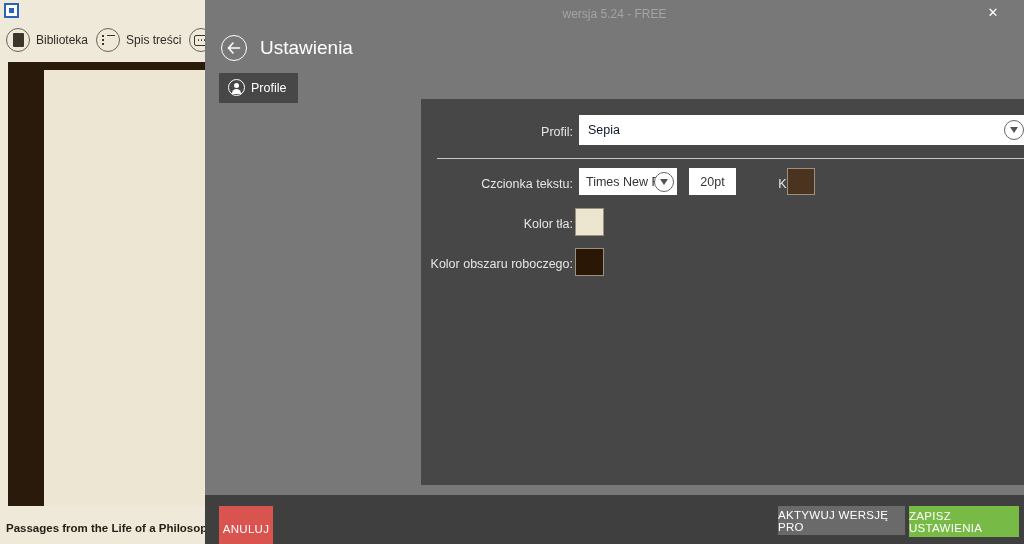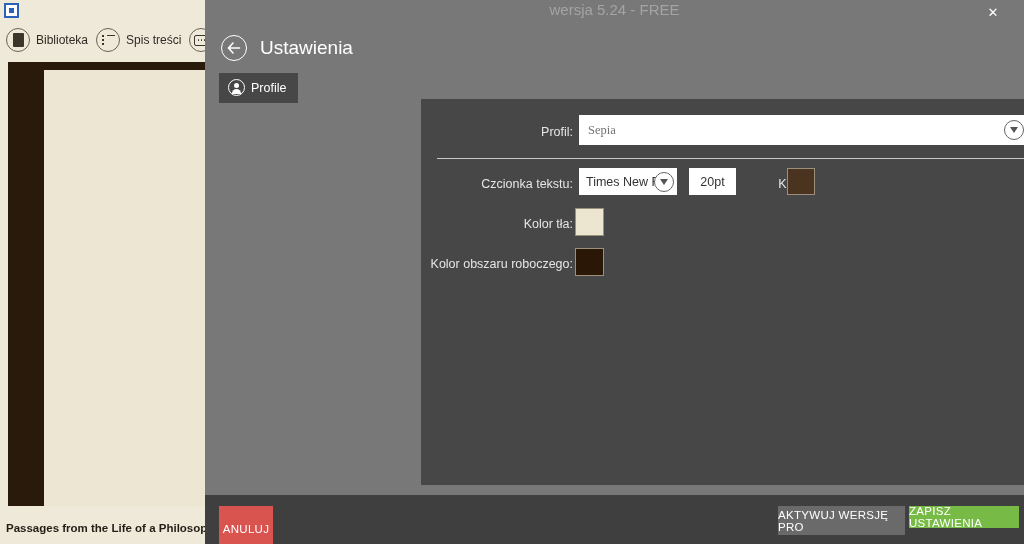--- a/index.html
+++ b/index.html
@@ -90,22 +90,22 @@
   .dialog {
     position: absolute; left: 205px; top: 0; width: 819px; height: 544px;
     background: #787878;
   }
   .dlg-close {
     position: absolute; right: 20px; top: 2px; width: 22px; height: 20px;
     display: flex; align-items: center; justify-content: center;
     color: #ffffff; font-size: 13px; cursor: pointer; line-height: 1;
   }
   .dlg-version {
-    position: absolute; left: 0; top: 1px; width: 819px; text-align: center;
-    font-size: 15px; color: #a4a4a4;
+    position: absolute; left: 0; top: 7px; width: 819px; text-align: center;
+    font-size: 12px; color: #a4a4a4;
   }
   .dlg-head {
     position: absolute; left: 16px; top: 35px;
     display: flex; align-items: center; gap: 13px;
   }
   .back-btn {
     width: 26px; height: 26px; border-radius: 50%; border: 1.6px solid #ffffff;
     display: flex; align-items: center; justify-content: center; cursor: pointer;
   }
   .back-btn svg { display: block; }
@@ -158,21 +158,21 @@
   .lbl-czcionka { left: 0;   top: 78px; width: 152px; text-align: right; }
   .lbl-kolor    { left: 322; }
   .lbl-tlo      { left: 0;   top: 118px; width: 152px; }
   .lbl-obsz     { left: 0;   top: 158px; width: 152px; }
 
   .profile-select {
     position: absolute; left: 158px; top: 16px; width: 450px; height: 30px;
     background: #ffffff; display: flex; align-items: center;
     justify-content: space-between; padding: 0 5px 0 9px; cursor: pointer;
   }
-  .profile-select .val { font-size: 12.5px; color: #737373; font-family: Liberation Serif, serif; }
+  .profile-select .val { font-size: 12.5px; color: #0f172a; }
   .caret {
     width: 20px; height: 20px; border-radius: 50%; border: 1.3px solid #666666;
     display: flex; align-items: center; justify-content: center; flex: none;
   }
   .caret i {
     display: block; width: 0; height: 0;
     border-left: 4.5px solid transparent; border-right: 4.5px solid transparent;
     border-top: 6px solid #555555;
   }
 
@@ -209,21 +209,21 @@
     background: #3f3f3f;
   }
   .btn {
     position: absolute; border: none; font-size: 11.5px; color: #ffffff;
     letter-spacing: .3px; cursor: pointer; display: flex;
     align-items: center; justify-content: center;
     font-family: "Liberation Sans", sans-serif;
   }
   .btn-cancel { left: 14px; top: 11px; width: 54px; height: 45px; background: #d9534f; }
   .btn-pro    { left: 573px; top: 11px; width: 127px; height: 29px; background: #6a6a6a; }
-  .btn-save   { left: 704px; top: 11px; width: 110px; height: 22px; background: #77bb46; }
+  .btn-save   { left: 704px; top: 11px; width: 110px; height: 31px; background: #77bb46; }
 </style>
 </head>
 <body>
 
 <div id="root">
 
   <div class="reader" style="background: rgb(239, 233, 218);">
 
     <div class="reader-titlebar">
       <div class="win-logo">

